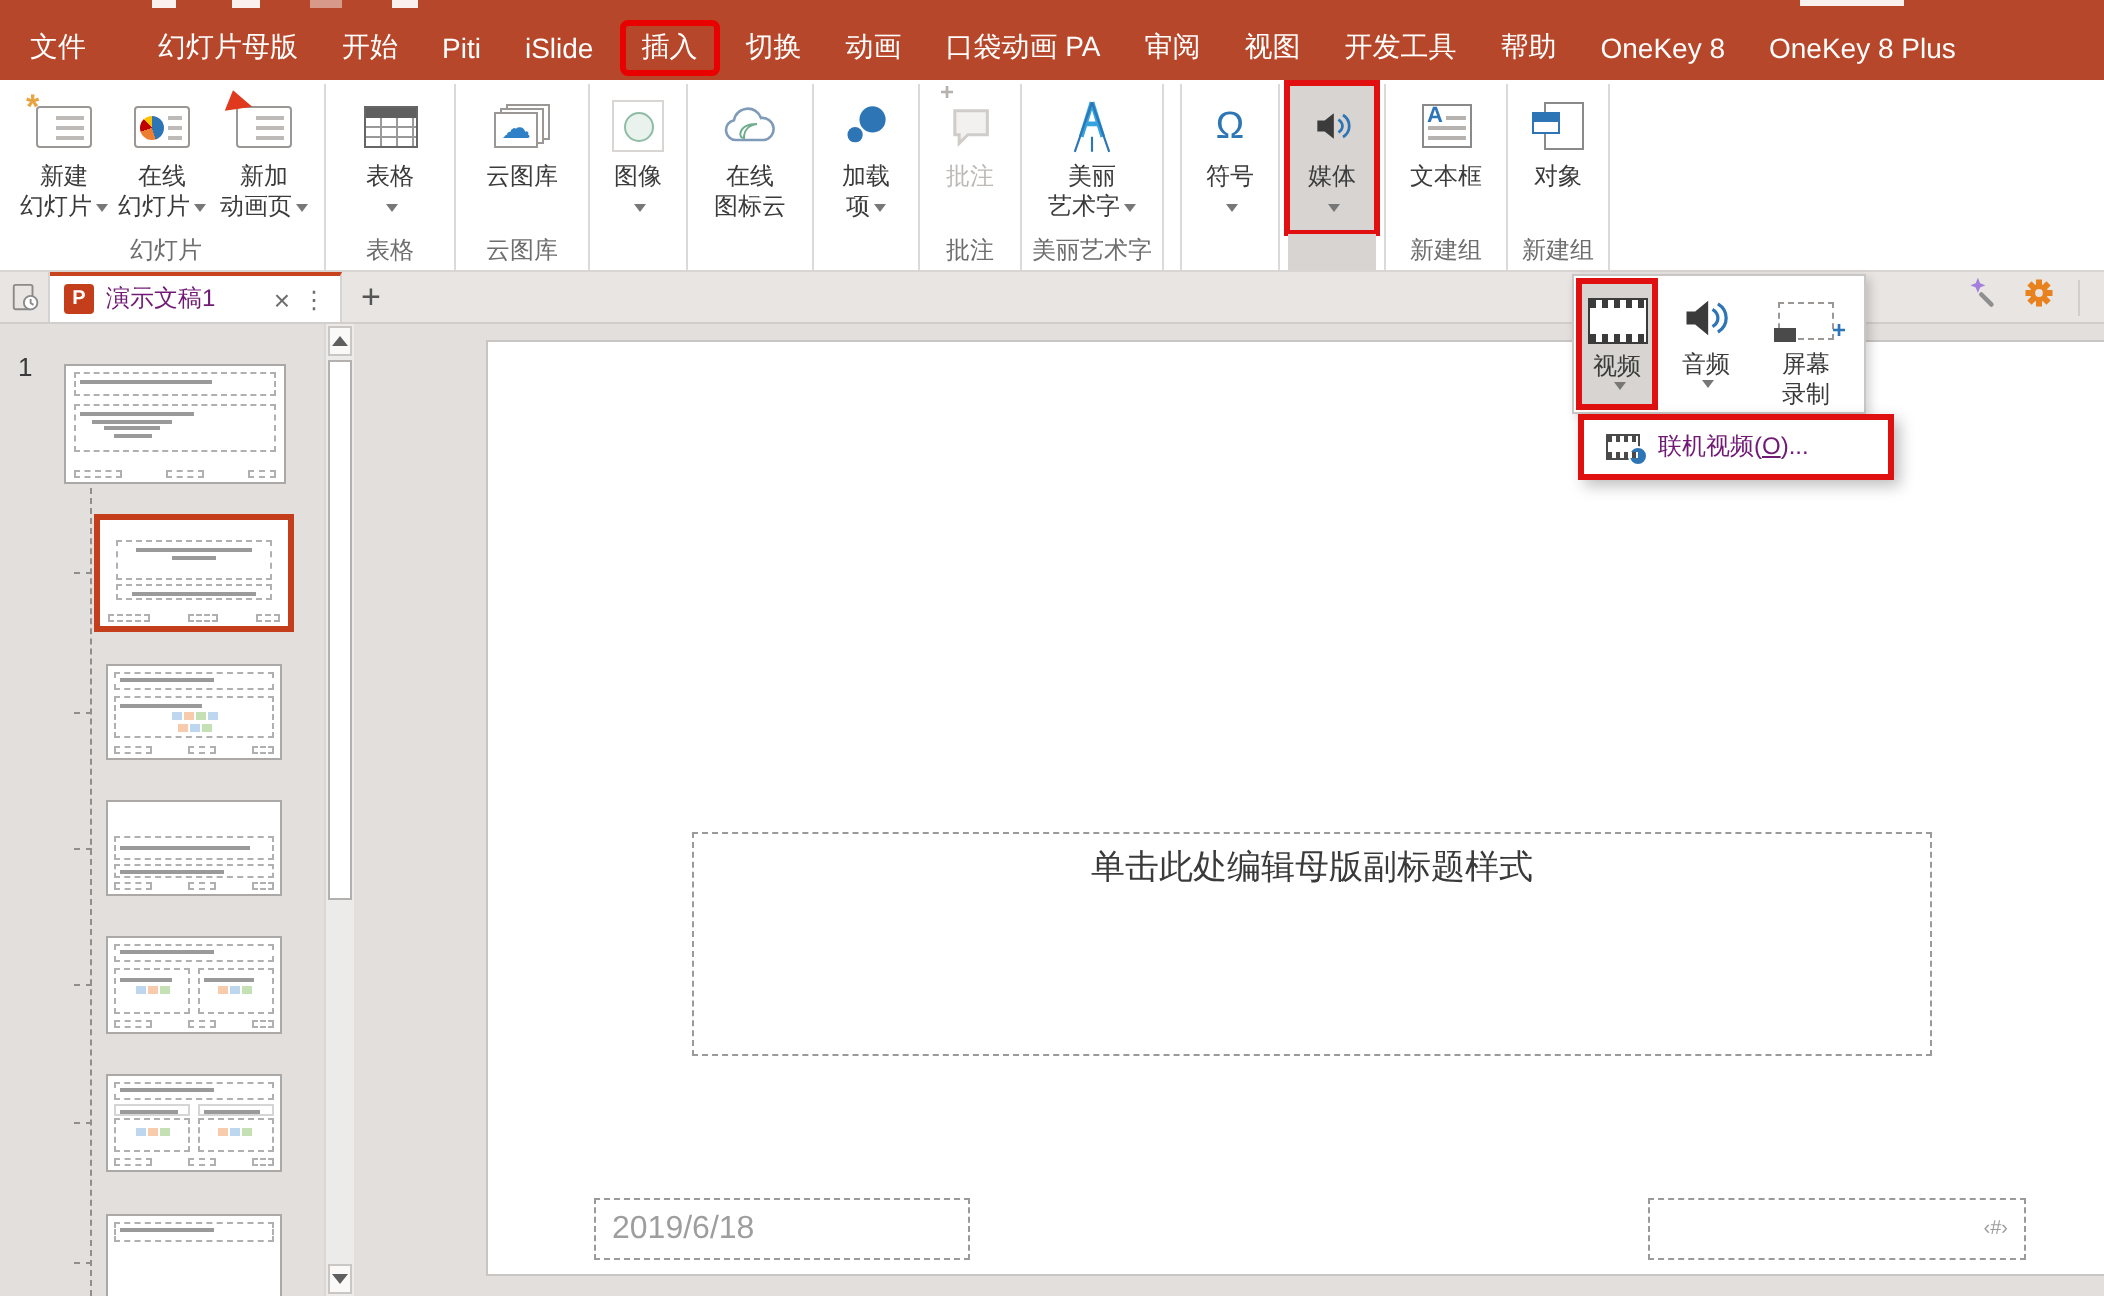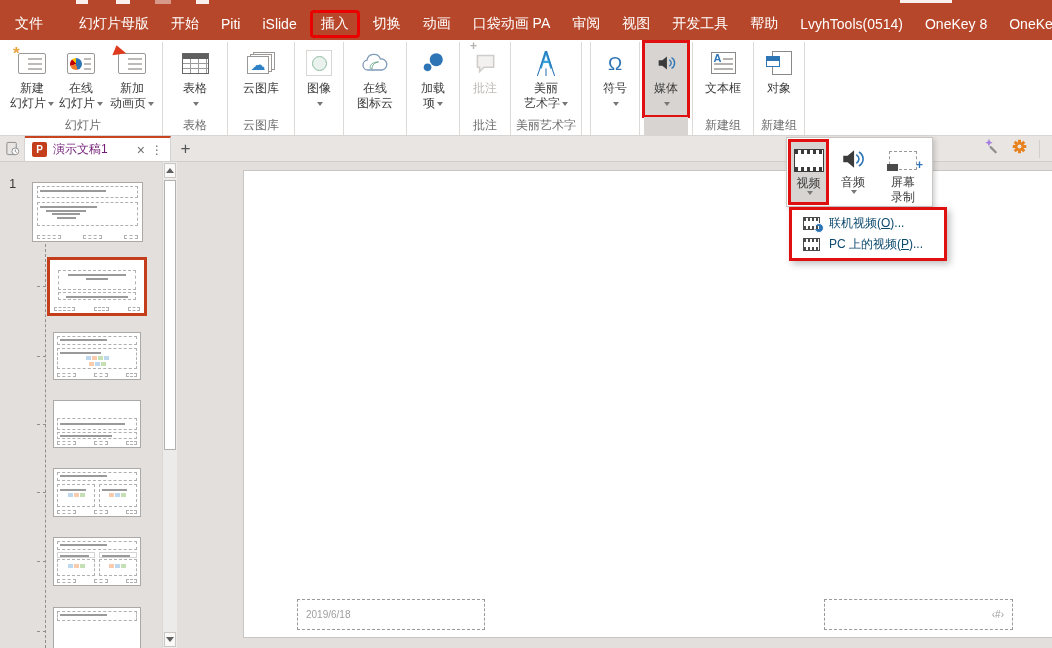--- a/index.html
+++ b/index.html
@@ -93,31 +93,31 @@
   .parr{position:absolute;left:1px;right:1px;height:15px;background:#FAF9F8;border:1px solid #C9C6C3;display:grid;place-items:center}
   .tri-up{width:0;height:0;border-left:4px solid transparent;border-right:4px solid transparent;border-bottom:5px solid #5f5f5f}
   .tri-dn{width:0;height:0;border-left:4px solid transparent;border-right:4px solid transparent;border-top:5px solid #5f5f5f}
   .pthumb{position:absolute;left:1px;right:1px;top:18px;height:270px;background:#fff;border:1px solid #B3B0AE}
 
   
   .canvas{position:absolute;left:243px;top:170px;width:809px;height:468px;background:#fff;border:1px solid #C8C5C2;border-right:none}
   .phd{position:absolute;border:1px dashed #9a9a9a}
   .title-ph{left:102px;top:80px;width:620px;height:160px;display:flex;align-items:center;justify-content:center;text-align:center;font-size:44px;line-height:1.4;color:#3a3a3a}
   .subtitle-ph{left:102px;top:245px;width:620px;height:112px;text-align:center;font-size:17px;color:#3a3a3a;padding-top:5px}
-  .date-ph{left:53px;top:428px;width:188px;height:31px;font-size:10px;color:#9e9e9e;display:flex;align-items:center;padding-left:8px}
+  .date-ph{left:53px;top:428px;width:188px;height:31px;font-size:16px;color:#9e9e9e;display:flex;align-items:center;padding-left:8px}
   .footer-ph{left:272px;top:428px;width:280px;height:31px;font-size:10px;color:#9e9e9e;display:flex;align-items:center;justify-content:center}
   .num-ph{left:580px;top:428px;width:189px;height:31px;font-size:10px;color:#9e9e9e;display:flex;align-items:center;justify-content:flex-end;padding-right:8px}
 
   
   .flyout{position:absolute;left:786px;top:137px;width:147px;height:70px;background:#fff;border:1px solid #C9C6C3;box-shadow:2px 2px 5px rgba(0,0,0,.18);display:flex;align-items:stretch;padding:1px}
   .fbtn{display:flex;flex-direction:column;align-items:center;justify-content:flex-start;padding-top:4px;font-size:12px;line-height:15px;color:#3b3b3b}
   .fbtn .fic{height:32px;display:flex;align-items:center;justify-content:center}
   .fbtn.red{border:3px solid #E01010;background:#D7D4D1;padding-top:2px}
   .vmenu{position:absolute;left:789px;top:207px;width:158px;background:#fff;border:3px solid #E01010;box-shadow:3px 3px 7px rgba(0,0,0,.25);padding:3px 0}
-  .mi{display:flex;align-items:center;height:21px;padding:0 8px;font-size:12px;color:#0c4a6e;white-space:nowrap}
+  .mi{display:flex;align-items:center;height:21px;padding:0 8px;font-size:12px;color:#701a75;white-space:nowrap}
   .mi .mic{width:22px;display:flex;justify-content:center;margin-right:7px}
   .u{text-decoration:underline}
 </style>
 </head>
 <body>
 
 <div id="page">
 
   <div class="header">
     <span class="frag" style="left:76px;top:0;width:12px;height:4px"></span>
@@ -132,21 +132,20 @@
       <span class="mitem">Piti</span>
       <span class="mitem">iSlide</span>
       <span class="mitem active">插入</span>
       <span class="mitem">切换</span>
       <span class="mitem">动画</span>
       <span class="mitem">口袋动画 PA</span>
       <span class="mitem">审阅</span>
       <span class="mitem">视图</span>
       <span class="mitem">开发工具</span>
       <span class="mitem">帮助</span>
-      <span class="mitem">LvyhTools(0514)</span>
       <span class="mitem">OneKey 8</span>
       <span class="mitem">OneKey 8 Plus</span>
 
     </div>
   </div>
 
   <div class="ribbon">
 
     <div class="rgrp">
       <div class="rrow">
@@ -577,20 +576,21 @@
     <span class="parr" style="top:1px">
         <i class="tri-up"></i>
       </span>
     <span class="pthumb"></span>
     <span class="parr" style="bottom:1px">
         <i class="tri-dn"></i>
       </span>
   </div>
 
   <div class="canvas">
+    <div class="phd subtitle-ph">单击此处编辑母版副标题样式</div>
     <div class="phd date-ph">2019/6/18</div>
     <div class="phd num-ph">‹#›</div>
   </div>
 
   <div class="flyout">
     <div class="fbtn red" style="width:41px">
       <span class="fic">
           <span class="film"></span>
         </span>
       <span>视频</span>
@@ -621,21 +621,15 @@
 
   <div class="vmenu">
     <div class="mi">
       <span class="mic">
           <span class="filmsm">
             <span class="globe"></span>
           </span>
         </span>
       <span><span>联机视频(</span><span class="u">O</span><span>)...</span></span>
     </div>
-    <div class="mi">
-      <span class="mic">
-          <span class="filmsm"></span>
-        </span>
-      <span><span>PC 上的视频(</span><span class="u">P</span><span>)...</span></span>
-    </div>
   </div>
 
 </div>
 
 </body></html>

